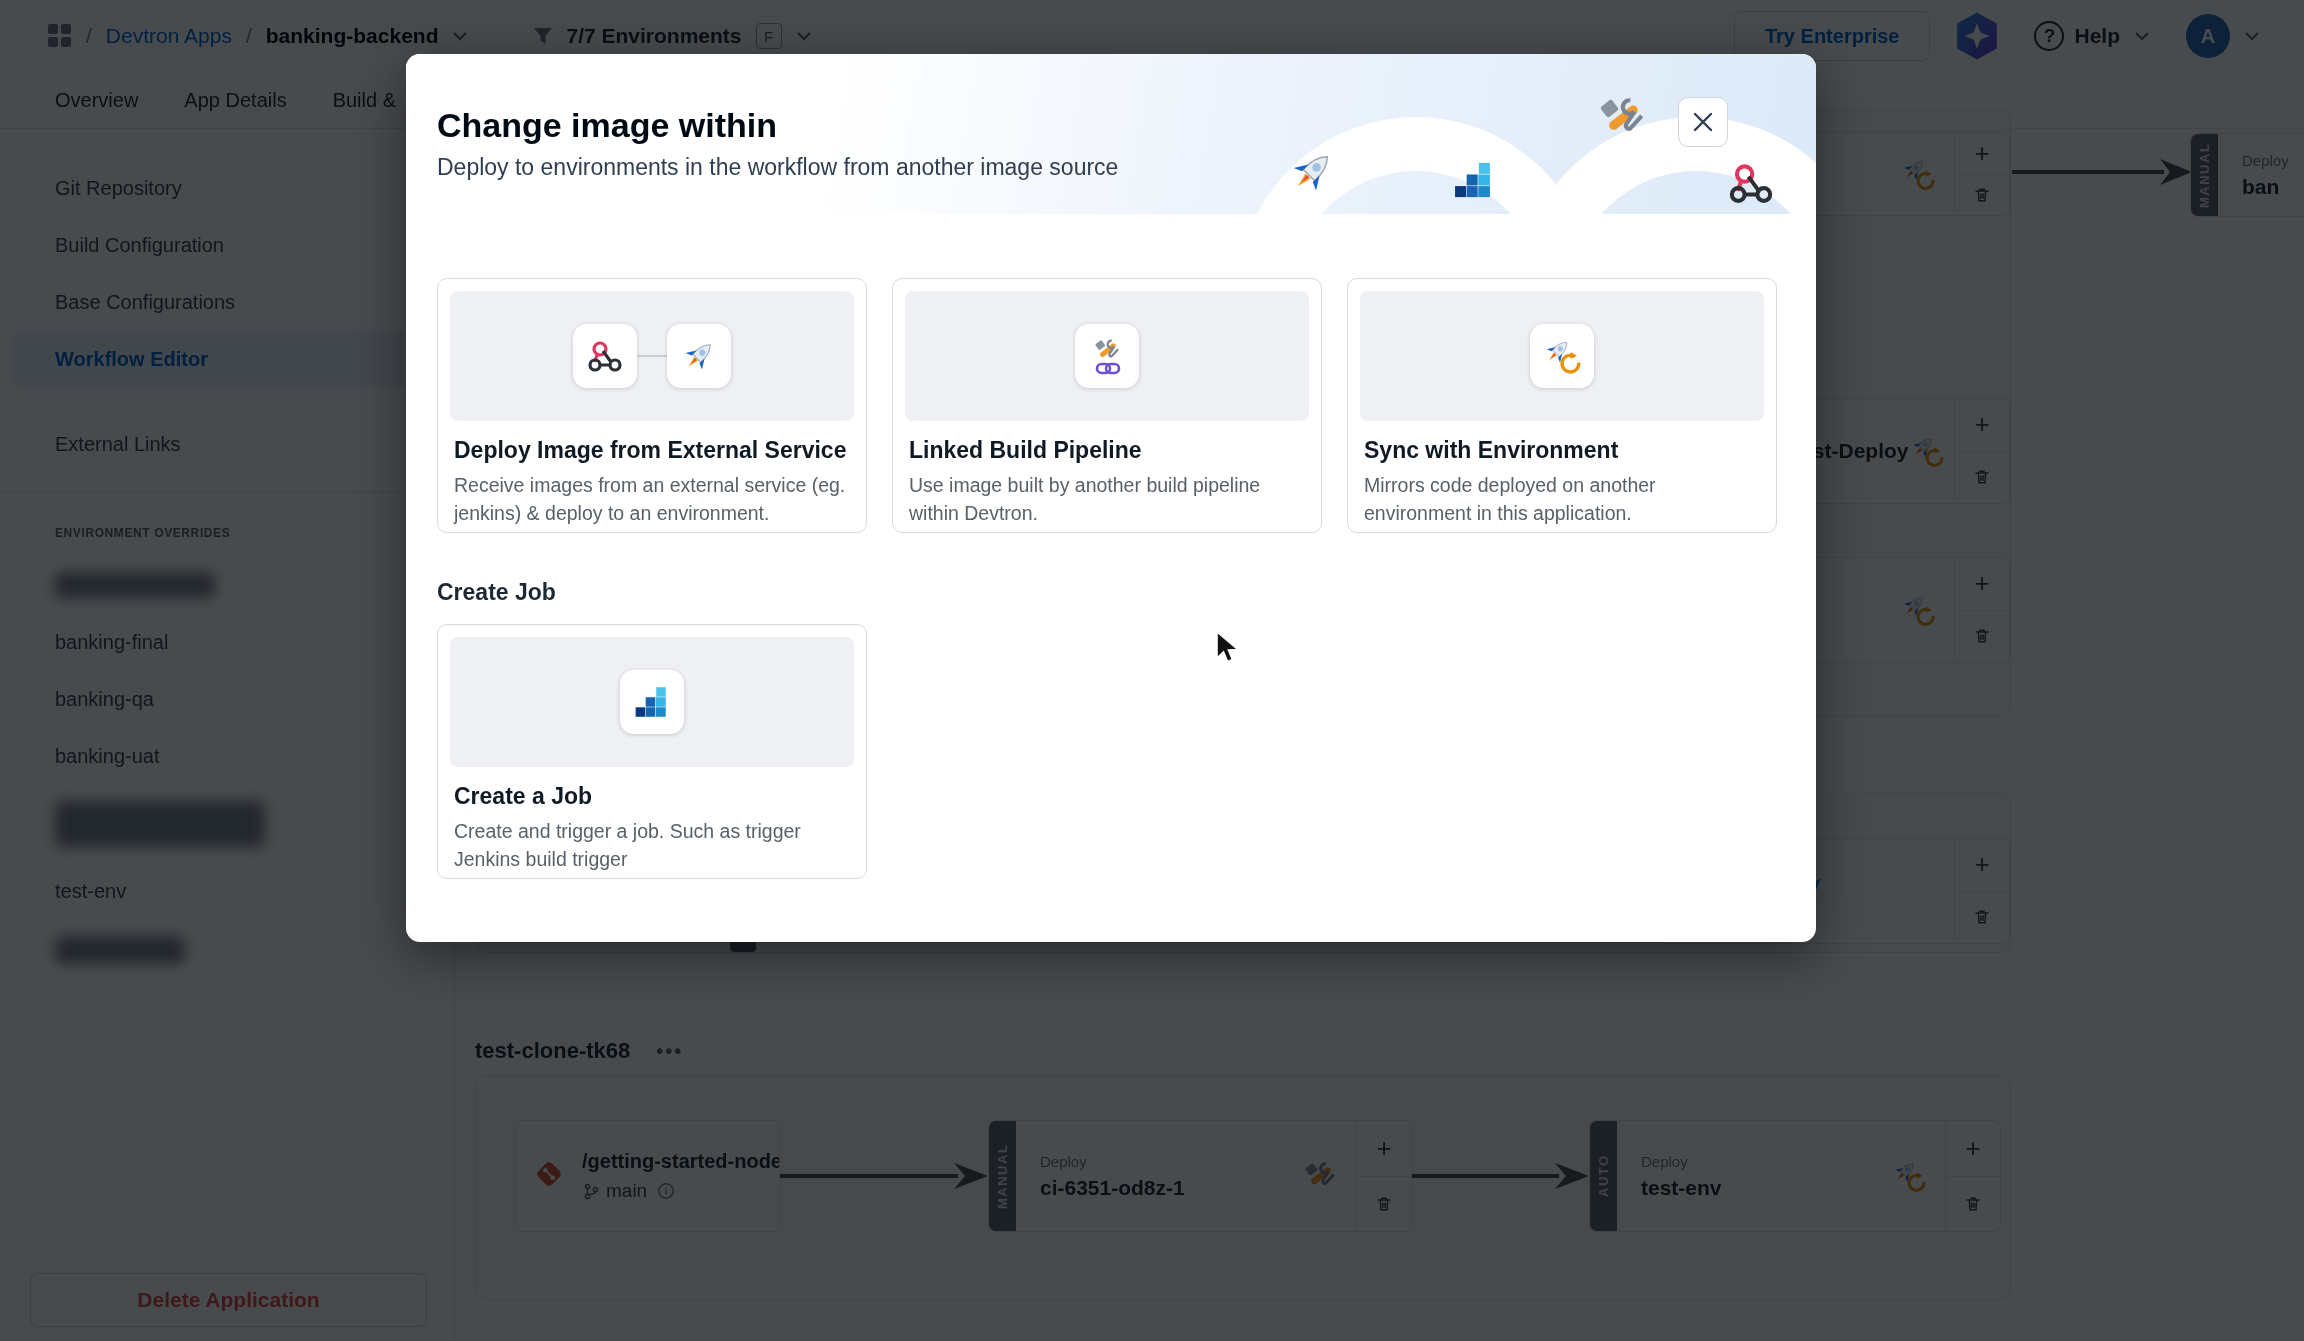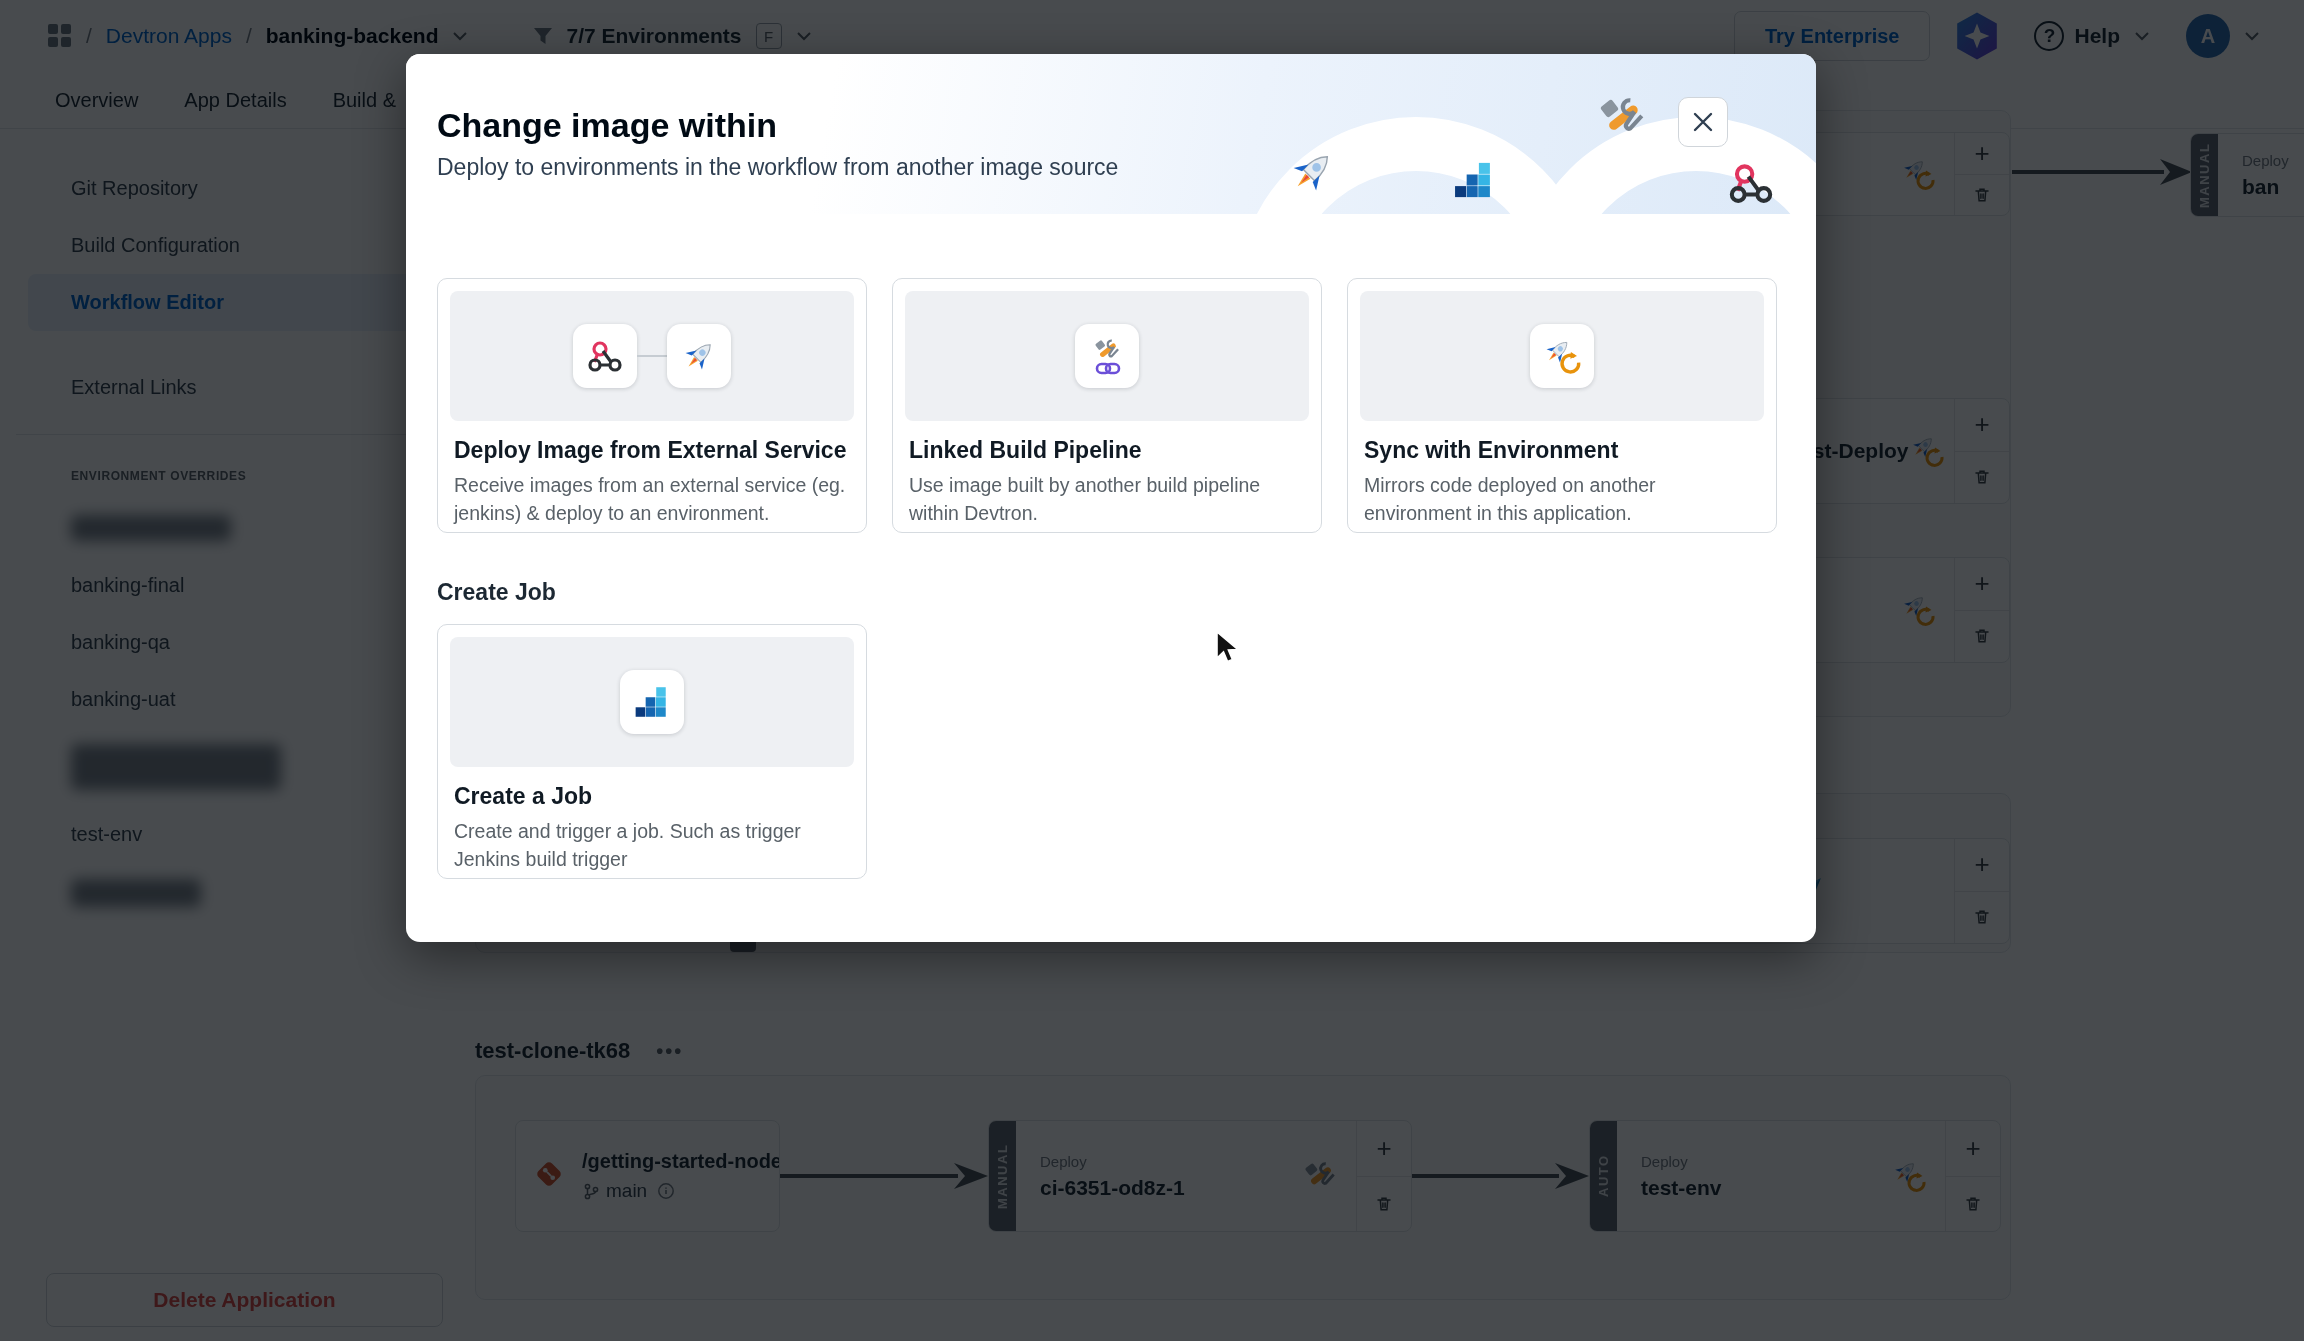--- a/index.html
+++ b/index.html
@@ -33,21 +33,21 @@
   .avatar-wrap { margin-left:36px; display:flex; align-items:center; }
   .avatar { width:44px; height:44px; border-radius:50%; background:#2b6cb0; color:#fff; font-weight:bold;
             font-size:20px; display:flex; align-items:center; justify-content:center; }
 
   
   .tabsrow { position:absolute; left:0; top:72px; width:2304px; height:57px; background:#fff;
              border-bottom:1px solid #e0e4e8; display:flex; align-items:center; padding-left:55px; }
   .tab { font-size:20px; color:#1c2833; margin-right:46px; white-space:nowrap; }
 
   
-  .sidebar { position:absolute; left:16px; top:130px; width:455px; height:1211px; background:#fff;
+  .sidebar { position:absolute; left:0; top:130px; width:455px; height:1211px; background:#fff;
              border-right:1px solid #e0e4e8; }
   .side-item { height:57px; display:flex; align-items:center; padding-left:55px; font-size:20px; color:#35434f; }
   .side-item.active { background:#e8f1fb; color:#0066cc; font-weight:bold; border-radius:8px; margin:0 12px; padding-left:43px; }
   .side-divider { height:1px; background:#e0e4e8; margin:18px 0 18px 0; }
   .side-section { height:46px; display:flex; align-items:center; padding-left:55px; font-size:12px; font-weight:bold;
                   letter-spacing:0.6px; color:#596168; }
   .blur-pill { background:#79818a; border-radius:6px; margin:16px 0 16px 55px; filter:blur(7px); }
   .delete-btn { position:absolute; left:30px; right:27px; bottom:14px; height:54px; border:1px solid #d0d5da;
                 border-radius:8px; background:#fff; color:#d94a45; font-size:21px; font-weight:bold;
                 display:flex; align-items:center; justify-content:center; }
@@ -253,20 +253,21 @@
   <div class="tabsrow">
     <span class="tab">Overview</span>
     <span class="tab">App Details</span>
     <span class="tab">Build &amp;</span>
   </div>
 
   <div class="sidebar">
     <div style="height:30px"></div>
     <div class="side-item">Git Repository</div>
     <div class="side-item">Build Configuration</div>
+    <div class="side-item">Base Configurations</div>
     <div class="side-item active">Workflow Editor</div>
     <div style="height:28px"></div>
     <div class="side-item">External Links</div>
     <div class="side-divider"></div>
     <div class="side-section">ENVIRONMENT OVERRIDES</div>
     <div class="blur-pill" style="width:160px;height:26px"></div>
     <div class="side-item">banking-final</div>
     <div class="side-item">banking-qa</div>
     <div class="side-item">banking-uat</div>
     <div class="blur-pill" style="width:210px;height:46px"></div>

